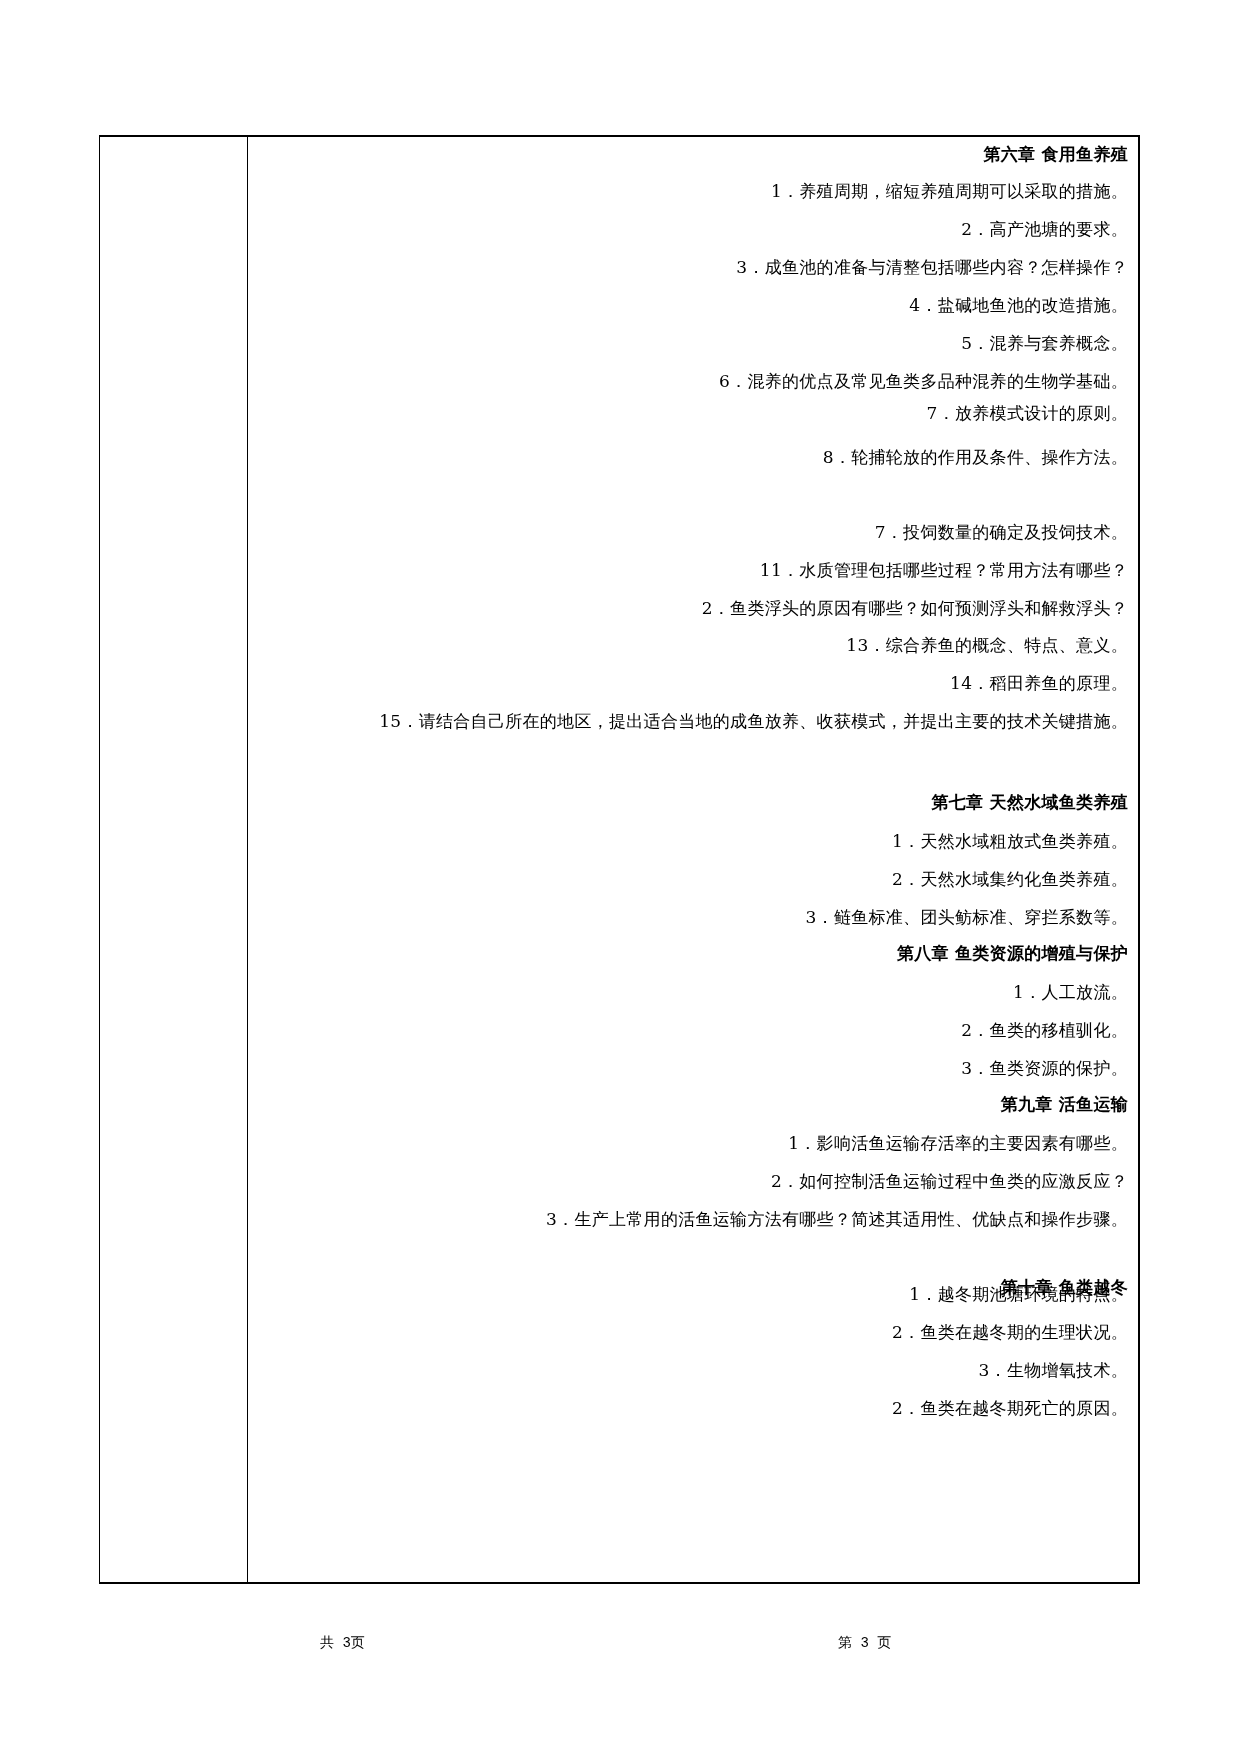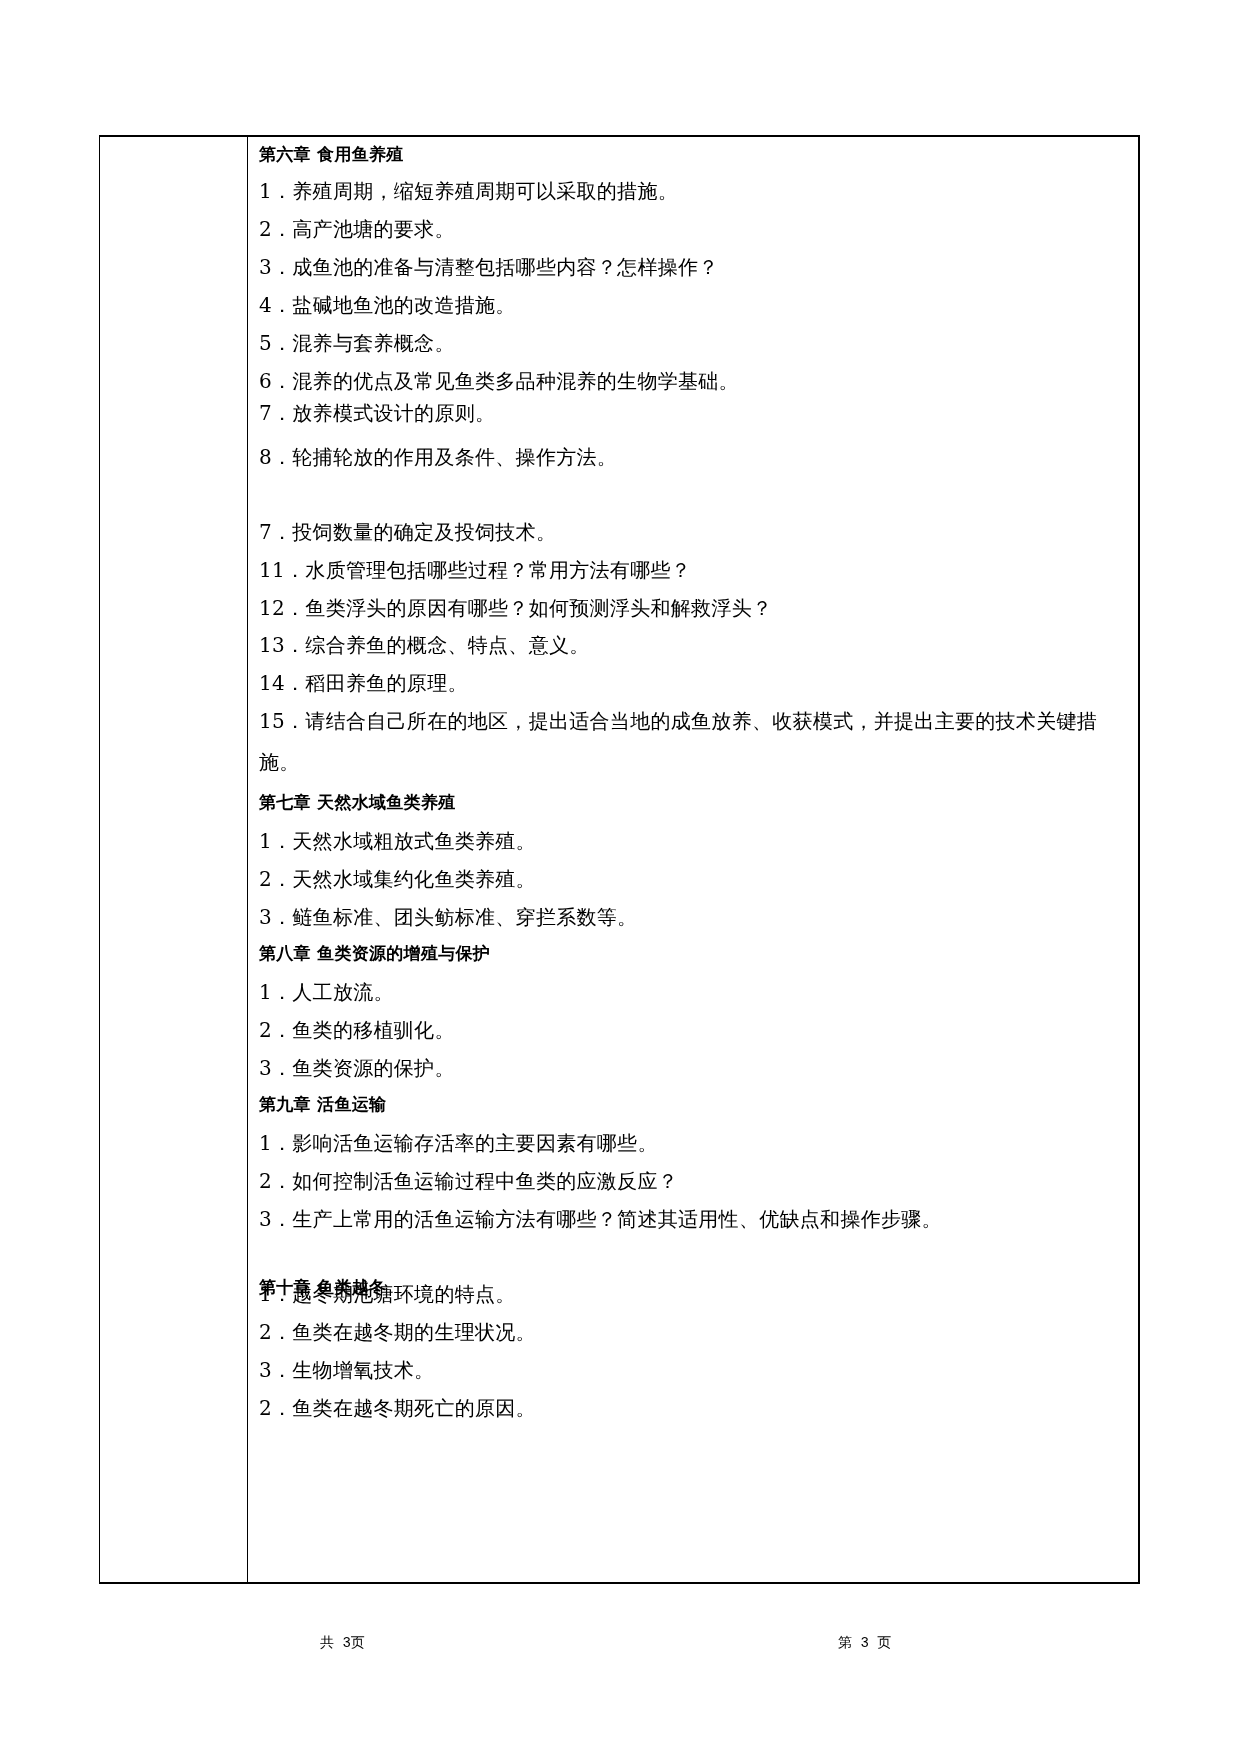--- a/index.html
+++ b/index.html
@@ -3,22 +3,22 @@
 <meta charset="utf-8">
 <style>
   html, body { margin: 0; padding: 0; background: #ffffff; }
   body { width: 1240px; height: 1754px; position: relative; overflow: hidden;
          font-family: "DejaVu Serif", "Liberation Serif", serif; color: #000; }
   .table { position: absolute; left: 99px; top: 135px; width: 1041px; height: 1449px;
            border-top: 2px solid #000; border-right: 2px solid #000;
            border-left: 1px solid #000; border-bottom: 2px solid #000; box-sizing: border-box; }
   .left-col { position: absolute; left: 0; top: 0; width: 148px; height: 100%;
               border-right: 1px solid #000; box-sizing: border-box; }
-  .content { position: absolute; left: 149px; top: 0; right: 0; bottom: 0; }
-  .line { position: absolute; left: 10px; right: 10px; font-size: 20px; line-height: 20px;
+  .content { position: absolute; left: 149px; top: 0; right: 0; bottom: 0; text-align: right; }
+  .line { position: absolute; left: 10px; right: 10px; font-size: 17px; line-height: 20px;
           white-space: nowrap; letter-spacing: 0.3px; }
   .line.wrap { white-space: normal; line-height: 41px; }
   .heading { font-weight: bold; font-family: "DejaVu Sans", "Liberation Sans", sans-serif; font-size: 17px; }
   .footer { position: absolute; top: 1634px; font-size: 14px; font-family: Liberation Mono, monospace; }
 </style>
 </head>
 <body>
 
 <div class="table">
   <div class="left-col"></div>
@@ -28,21 +28,21 @@
     <div class="line" style="top:44px">1．养殖周期，缩短养殖周期可以采取的措施。</div>
     <div class="line" style="top:82px">2．高产池塘的要求。</div>
     <div class="line" style="top:120px">3．成鱼池的准备与清整包括哪些内容？怎样操作？</div>
     <div class="line" style="top:158px">4．盐碱地鱼池的改造措施。</div>
     <div class="line" style="top:196px">5．混养与套养概念。</div>
     <div class="line" style="top:234px">6．混养的优点及常见鱼类多品种混养的生物学基础。</div>
     <div class="line" style="top:266px">7．放养模式设计的原则。</div>
     <div class="line" style="top:310px">8．轮捕轮放的作用及条件、操作方法。</div>
     <div class="line" style="top:385px">7．投饲数量的确定及投饲技术。</div>
     <div class="line" style="top:423px">11．水质管理包括哪些过程？常用方法有哪些？</div>
-    <div class="line" style="top:461px">12．鱼类浮头的原因有哪些？如何预测浮头和解救浮头？</div>
+    <div class="line" style="top:461px">2．鱼类浮头的原因有哪些？如何预测浮头和解救浮头？</div>
     <div class="line" style="top:498px">13．综合养鱼的概念、特点、意义。</div>
     <div class="line" style="top:536px">14．稻田养鱼的原理。</div>
     <div class="line wrap" style="top:564px">15．请结合自己所在的地区，提出适合当地的成鱼放养、收获模式，并提出主要的技术关键措施。</div>
 
     <div class="line heading" style="top:655px">第七章  天然水域鱼类养殖</div>
     <div class="line" style="top:694px">1．天然水域粗放式鱼类养殖。</div>
     <div class="line" style="top:732px">2．天然水域集约化鱼类养殖。</div>
     <div class="line" style="top:770px">3．鲢鱼标准、团头鲂标准、穿拦系数等。</div>
 
     <div class="line heading" style="top:806px">第八章  鱼类资源的增殖与保护</div>

